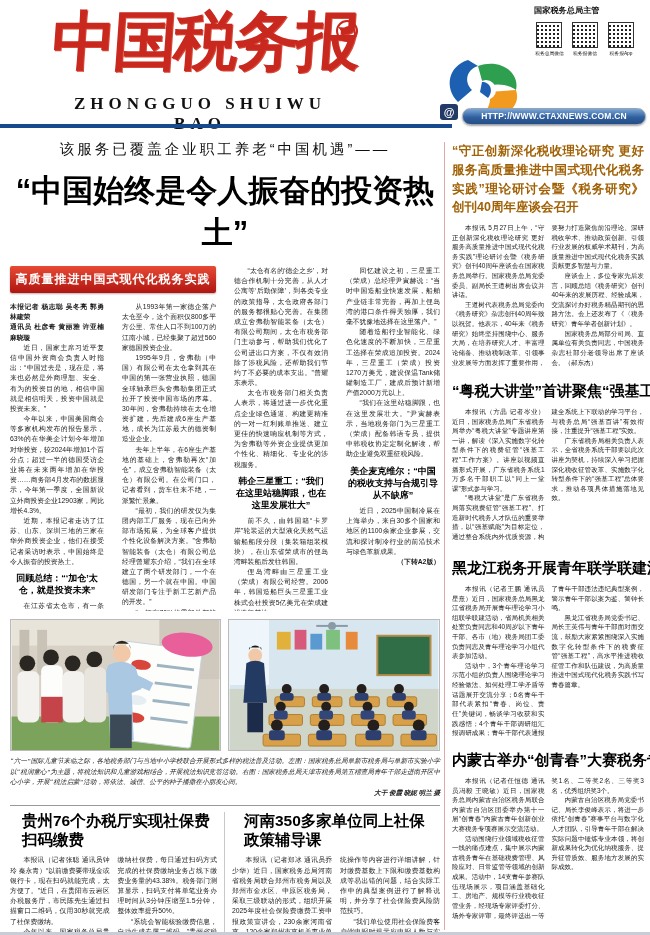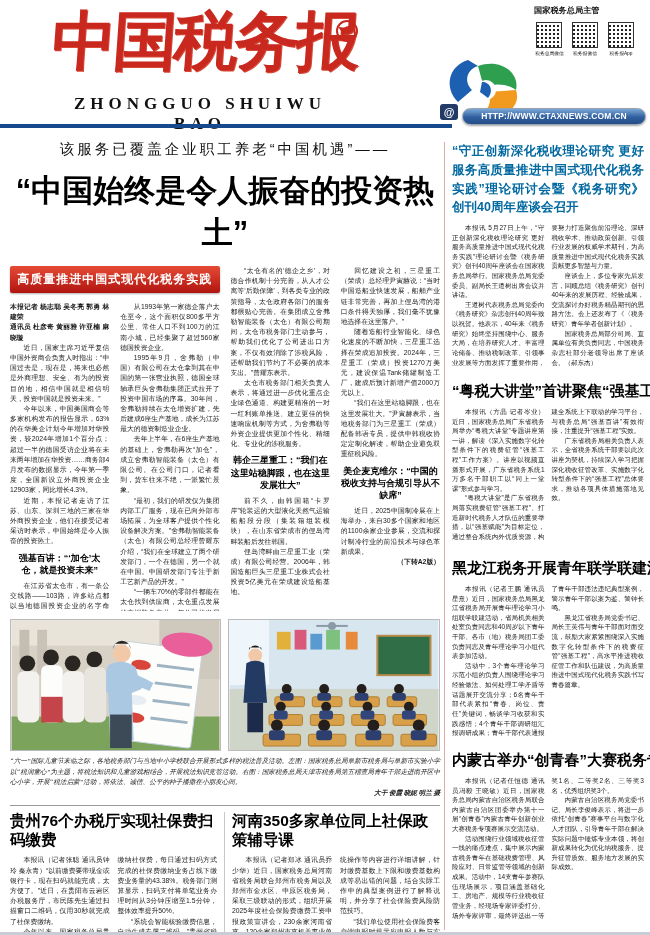--- a/index.html
+++ b/index.html
@@ -27,21 +27,21 @@
   .qr-box { width:26px; height:26px; margin:0 auto; background:
     repeating-linear-gradient(0deg,#111 0 2px,#fff 2px 4px),
     repeating-linear-gradient(90deg,#111 0 2px,#fff 2px 4px); background-blend-mode:screen; border:1px solid #333; }
   .qr-label { font-size:5.2px; margin-top:1px; white-space:nowrap; transform:scale(.92); }
 
   
   .main-left { position:absolute; left:10px; top:140px; width:430px; }
   .kicker { text-align:center; font-size:14.5px; letter-spacing:3px; color:#111; font-weight:500; }
   .headline { text-align:center; font-size:31px; font-weight:bold; letter-spacing:0; color:#000; margin-top:11px; }
 
-  .lead-grid { position:relative; margin-top:12px; display:grid; grid-template-columns:1fr 1fr 1fr 1fr; grid-template-rows:36px auto; column-gap:11px; height:345px; }
+  .lead-grid { position:relative; margin-top:12px; display:grid; grid-template-columns:1fr 1fr 1fr 1fr; grid-template-rows:36px auto; column-gap:18px; height:345px; }
   .red-banner { grid-area:1/1/2/3; align-self:start; height:27px; background:linear-gradient(#e64a35,#b01510); color:#fff; font-weight:bold; font-size:12px; text-align:center; line-height:27px; letter-spacing:1px; border-radius:2px; box-shadow:0 1px 2px rgba(0,0,0,.3); }
   .lead-col { overflow:hidden; font-size:6.8px; line-height:1.5; text-align:justify; }
   .c1 { grid-area:2/1/3/2; } .c2 { grid-area:2/2/3/3; }
   .c3 { grid-area:1/3/3/4; } .c4 { grid-area:1/4/3/5; }
   .k-p { text-indent:2em; }
   .k-by { font-weight:bold; text-indent:0; }
   .k-h { font-weight:bold; font-size:9px; text-align:center; text-indent:0; margin:5px 0; line-height:1.35; color:#000; }
   .k-end { text-align:right; text-indent:0; font-weight:bold; }
 
   
@@ -49,29 +49,29 @@
   .photo { border:1px solid #bbb; }
   .caption { margin-top:5px; font-family:"Liberation Serif","DejaVu Serif",serif; font-style:italic; font-size:6.6px; line-height:1.6; text-align:justify; color:#222; }
   .credit { display:block; text-align:right; font-weight:bold; }
   .left-rule { margin:7px 0 0; border:none; border-top:1px solid #9a9a9a; }
 
   
   .bottom-row { display:flex; margin-top:6px; }
   .bottom-article { width:50%; }
   .bottom-article:first-child { padding-right:7px; border-right:1px solid #c8c8c8; }
   .bottom-article:last-child { padding-left:7px; }
-  .bottom-head { font-size:15.5px; font-weight:bold; letter-spacing:0; color:#000; line-height:1.2; }
+  .bottom-head { font-size:15.5px; font-weight:bold; letter-spacing:0; color:#000; line-height:1.2;margin-left:12px; }
   .bottom-body { margin-top:6px; column-count:2; column-gap:8px; column-fill:auto; height:138px; overflow:hidden; font-size:6.8px; line-height:1.5; text-align:justify; }
   .bottom-body .k-p { margin:0; }
 
   
   .v-divider { position:absolute; left:444px; top:142px; width:1px; height:788px; background:#e2a8a8; }
   .right-col { position:absolute; left:452px; top:142px; width:192px; }
   .r-art { margin-bottom:9px; }
-  .r-head-sm { font-size:12.5px; font-weight:bold; line-height:1.5; text-align:justify; color:#0369a1; }
+  .r-head-sm { font-size:12.5px; font-weight:bold; line-height:1.5; text-align:justify; color:#a16207; }
   .r-head-lg { font-size:15px; font-weight:bold; text-align:center; color:#000; margin-top:4px; letter-spacing:0; white-space:nowrap; }
   .r-body { margin-top:6px; column-count:2; column-gap:7px; column-fill:auto; overflow:hidden; font-size:6.5px; line-height:1.48; text-align:justify; }
   .h-a1 { height:150px; } .h-a2 { height:143px; } .h-a3 { height:158px; } .h-a4 { height:150px; }
 </style>
 </head>
 <body>
 
 <div class="page">
 
   <header class="masthead">
@@ -114,21 +114,21 @@
       <div class="kicker">该服务已覆盖企业职工养老“中国机遇”——</div>
       <h1 class="headline">“中国始终是令人振奋的投资热土”</h1>
       <div class="lead-grid">
         <div class="red-banner">高质量推进中国式现代化税务实践</div>
         <div class="lead-col c1">
             <div class="k-by">本报记者 杨志聪 吴冬亮 郭勇 林建荣</div>
             <div class="k-by">通讯员 杜彦奇 黄丽雅 许亚楠 麻晓璇</div>
             <div class="k-p">近日，国家主席习近平复信中国外资商会负责人时指出：“中国过去是，现在是，将来也必然是外商理想、安全、有为的投资目的地，相信中国就是相信明天，投资中国就是投资未来。”</div>
             <div class="k-p">今年以来，中国美国商会等多家机构发布的报告显示，63%的在华美企计划今年增加对华投资，较2024年增加1个百分点；超过一半的德国受访企业将在未来两年增加在华投资……商务部4月发布的数据显示，今年第一季度，全国新设立外商投资企业12903家，同比增长4.3%。</div>
             <div class="k-p">近期，本报记者走访了江苏、山东、深圳三地的三家在华外商投资企业，他们在接受记者采访时表示，中国始终是令人振奋的投资热土。</div>
-            <div class="k-h">强基百讲：“‘加仓’太仓，就是投资未来”</div>
+            <div class="k-h">回顾总结：“‘加仓’太仓，就是投资未来”</div>
             <div class="k-p">在江苏省太仓市，有一条公交线路——103路，许多站点都以当地德国投资企业的名字命名：托克斯站、通快机床站、克恩-里伯斯站、舍弗勒站……一个个公交站点的背后，是这座江南小城与德国企业的深厚渊源。</div>
           </div>
         <div class="lead-col c2">
             <div class="k-p">从1993年第一家德企落户太仓至今，这个面积仅800多平方公里、常住人口不到100万的江南小城，已经集聚了超过560家德国投资企业。</div>
             <div class="k-p">1995年9月，舍弗勒（中国）有限公司在太仓拿到其在中国的第一张营业执照，德国全球轴承巨头舍弗勒集团正式拉开了投资中国市场的序幕。30年间，舍弗勒持续在太仓增资扩建，先后建成6座生产基地，成长为江苏最大的德资制造业企业。</div>
             <div class="k-p">去年上半年，在6座生产基地的基础上，舍弗勒再次“加仓”，成立舍弗勒智能装备（太仓）有限公司。在公司门口，记者看到，货车往来不绝，一派繁忙景象。</div>
             <div class="k-p">“最初，我们的研发仅为集团内部工厂服务，现在已向外部市场拓展，为全球客户提供个性化设备解决方案。”舍弗勒智能装备（太仓）有限公司总经理曾耀东介绍，“我们在全球建立了两个研发部门，一个在德国，另一个就在中国。中国研发部门专注于新工艺新产品的开发。”</div>
             <div class="k-p">“一辆车70%的零部件都能在太仓找到供应商，太仓重点发展的高端装备产业，与公司的发展战略十分契合，可以这么说，‘加仓’太仓，就是投资未来。”曾耀东说。</div>
           </div>
         <div class="lead-col c3">

